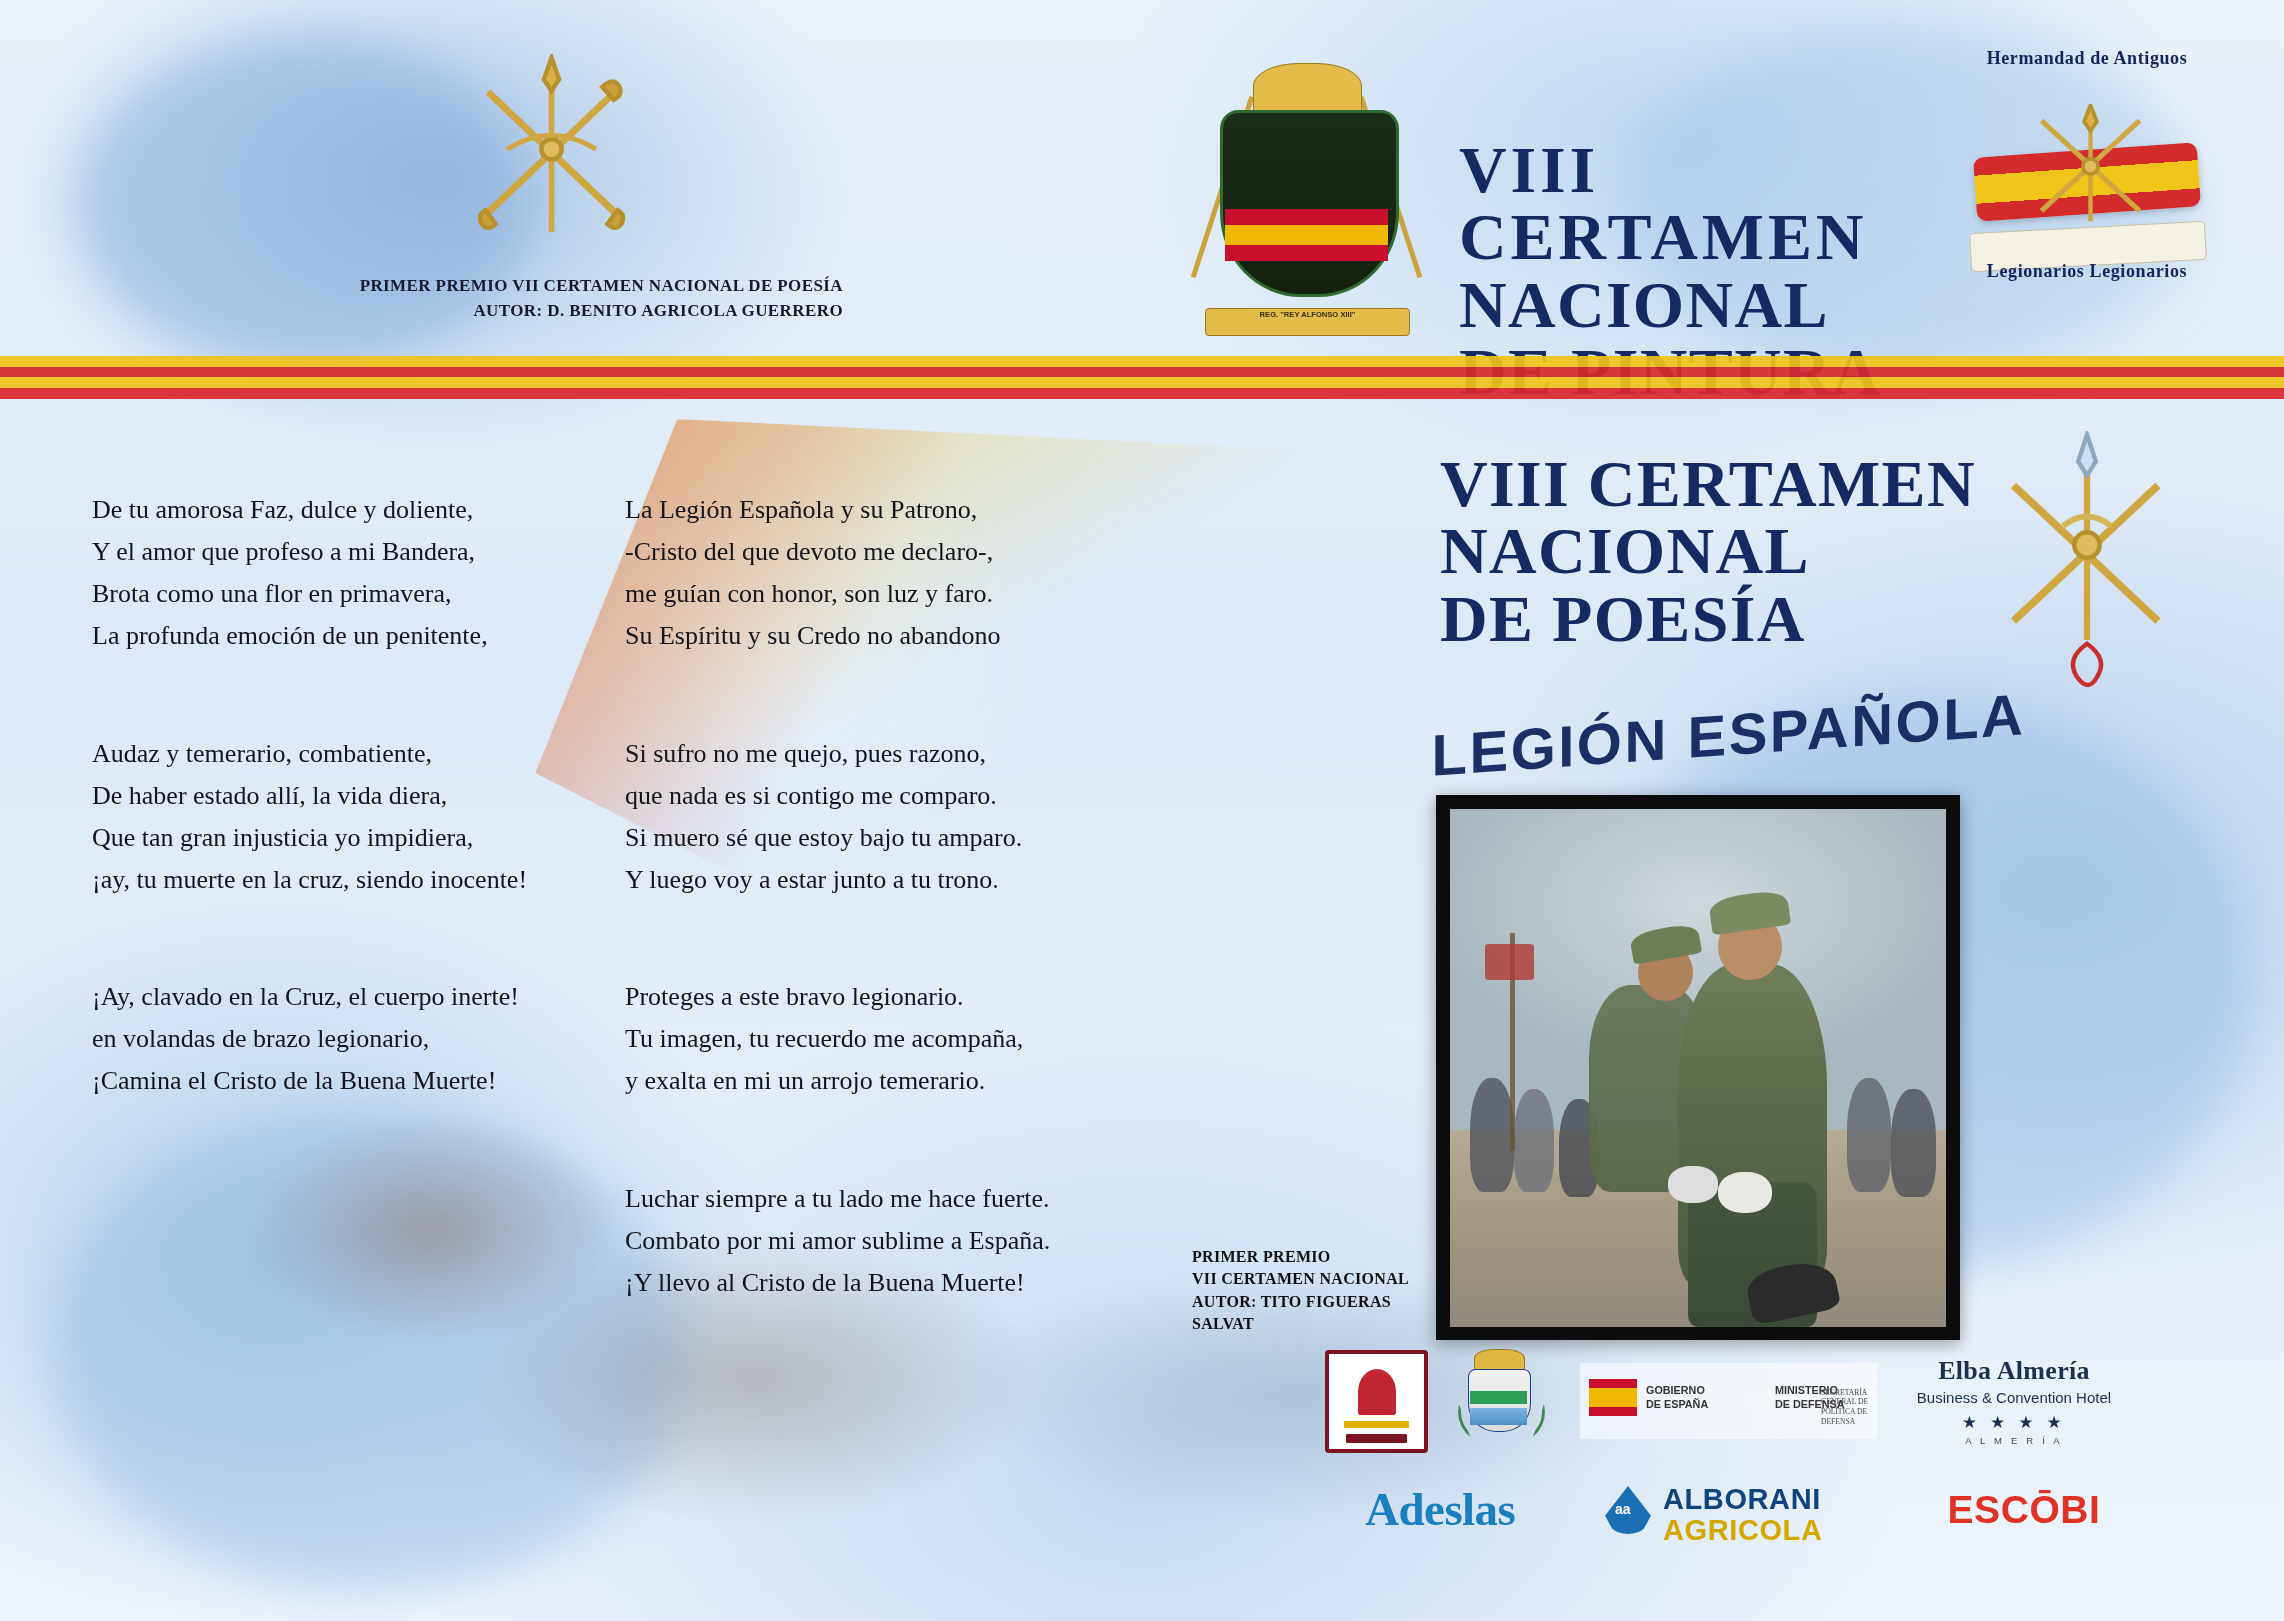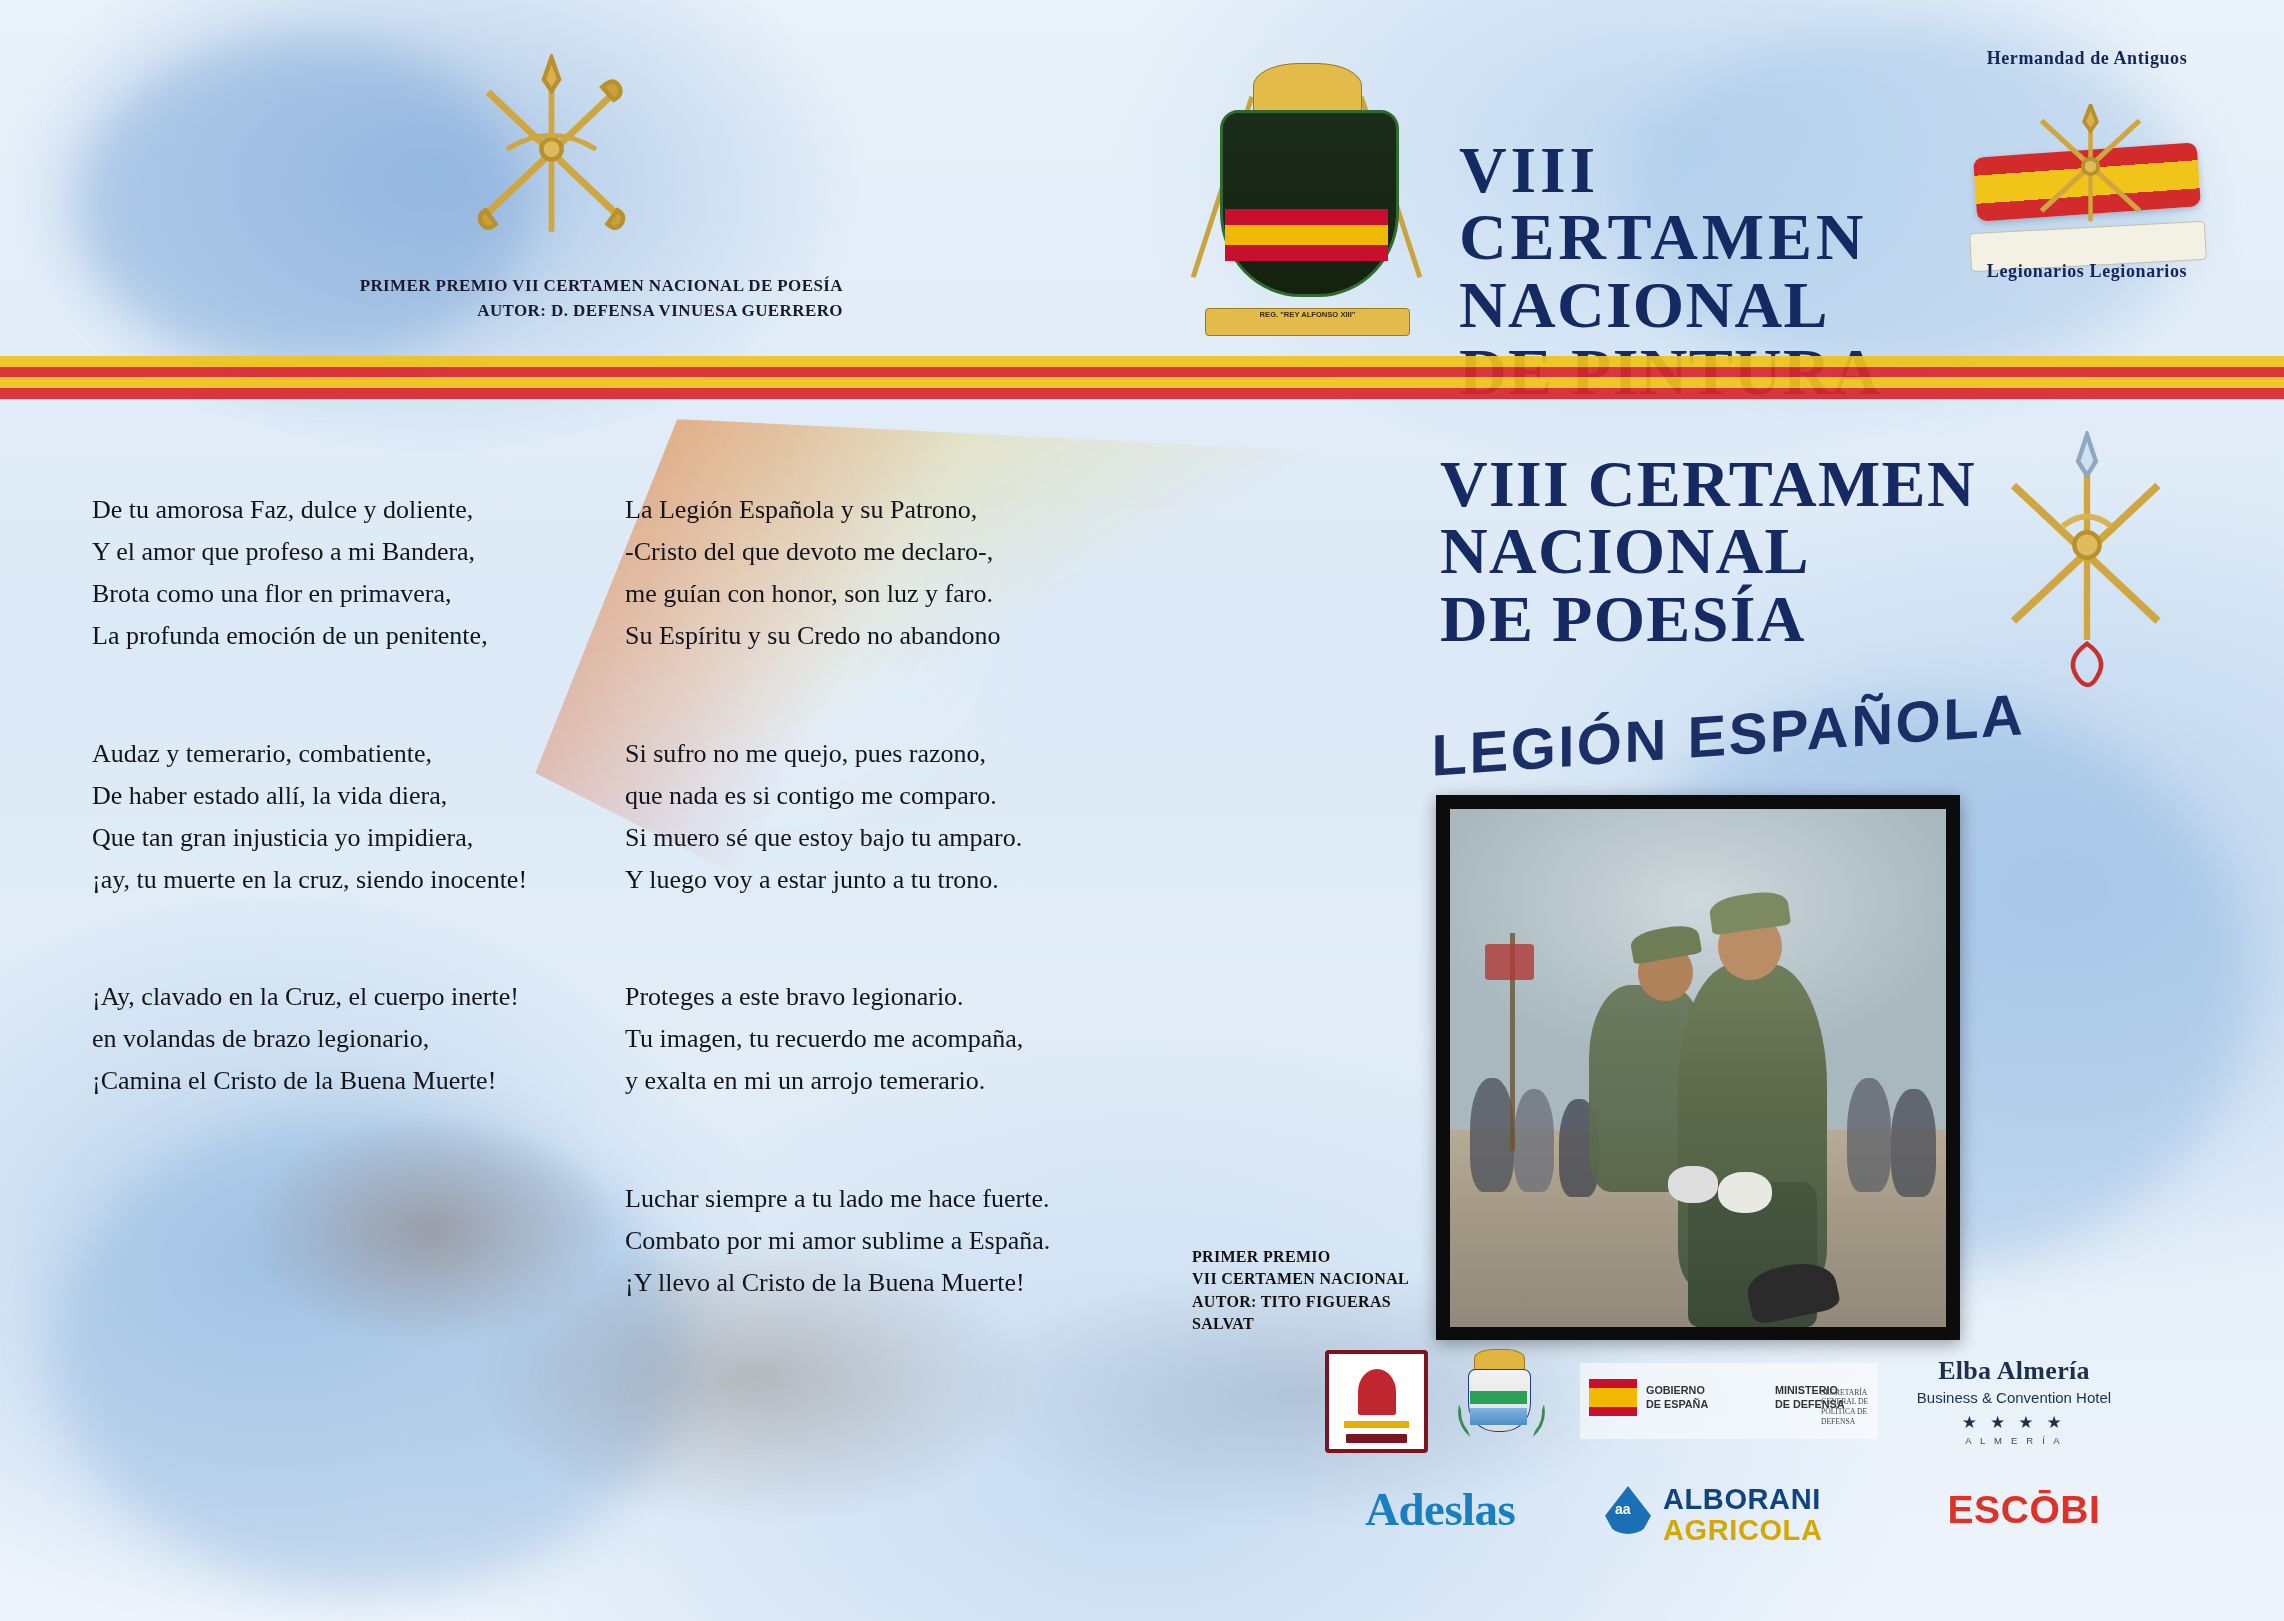--- a/index.html
+++ b/index.html
@@ -246,21 +246,21 @@
         <path d="M234 246 q14 8 6 22 q-10 12 -22 0 z" fill="#c9a03a"></path>
         <path d="M210 52 q16 -16 26 -2 q8 14 -8 22 z" fill="#c9a03a"></path>
         <circle cx="130" cy="150" r="16" fill="#e0bb5e"></circle>
       </g>
       <path d="M60 150 q70 -44 140 0" stroke="#cfa63f" stroke-width="8" fill="none"></path>
     </svg>
   </div>
 
   <div id="award-top">
     <div>PRIMER PREMIO  VII  CERTAMEN  NACIONAL DE POESÍA</div>
-    <div>AUTOR:  D. DEFENSA VINUESA GUERRERO</div>
+    <div>AUTOR:  D. BENITO AGRICOLA GUERRERO</div>
   </div>
 
   <div class="emblem" id="crest-center">
     <div class="rifle l"></div>
     <div class="rifle r"></div>
     <div class="crown2"></div>
     <div class="shield2"></div>
     <div class="flagsm"></div>
     <div class="scroll">
       <span>REG. "REY ALFONSO XIII"</span>

